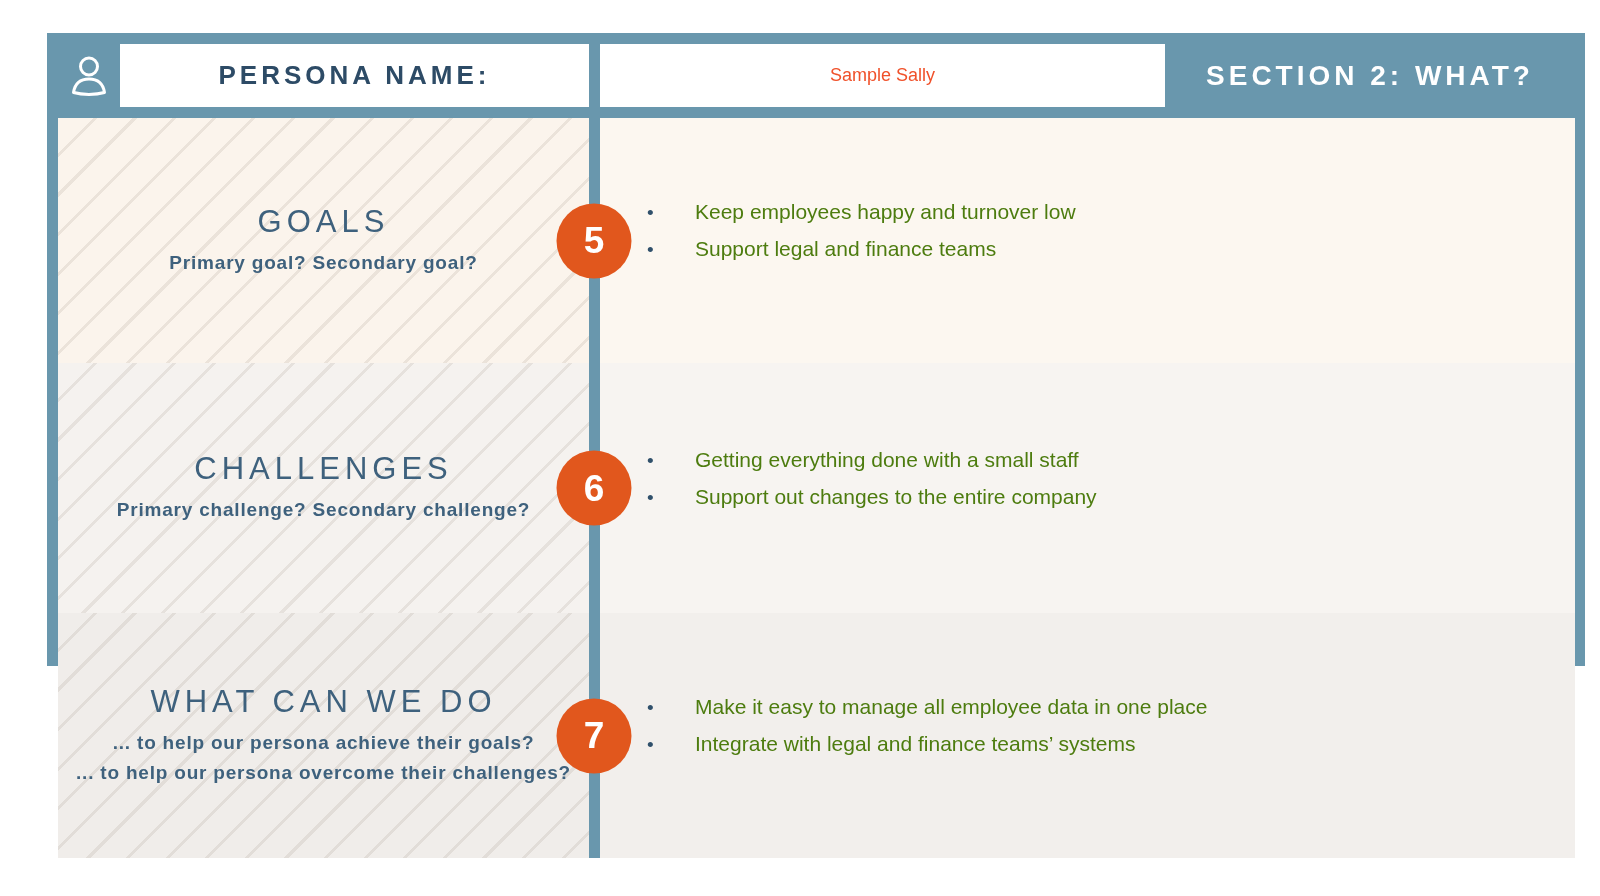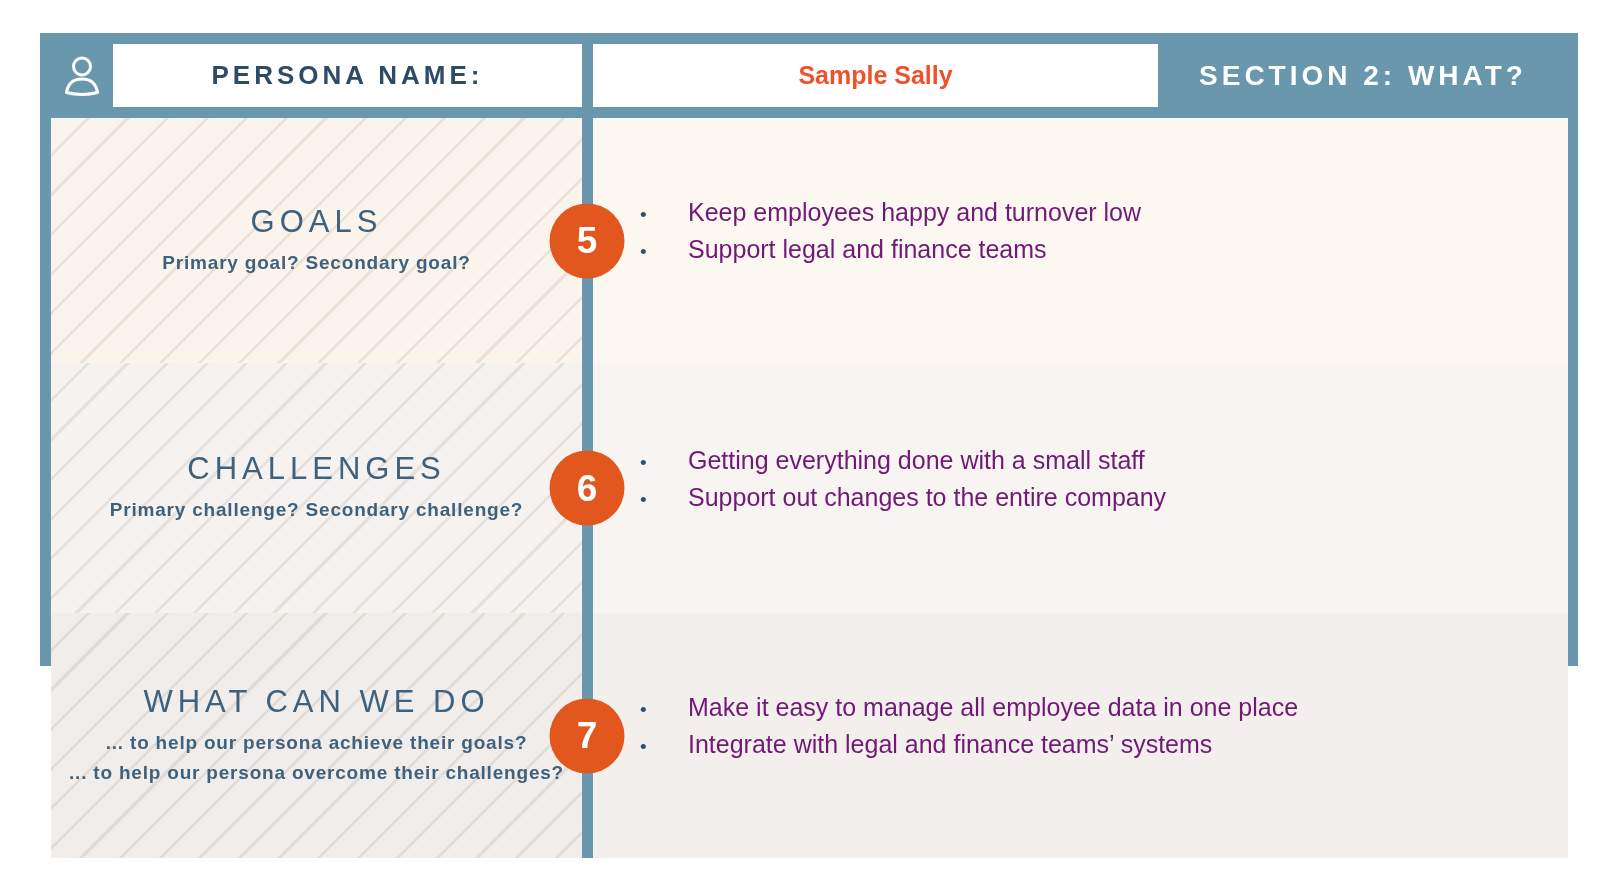--- a/index.html
+++ b/index.html
@@ -1,39 +1,39 @@
 <!DOCTYPE html>
 <html><head>
 <meta charset="utf-8">
 <style>
   * { margin: 0; padding: 0; box-sizing: border-box; }
   html, body { width: 1600px; height: 896px; background: #ffffff; overflow: hidden;
     font-family: "Liberation Sans", sans-serif; }
 
   .card {
-    position: absolute; left: 40px; top: 33px;
+    position: absolute; left: 47px; top: 33px;
     width: 1538px; height: 633px;
     background: #6997ad;
     padding: 0 10px 10px 11px;
     display: flex; flex-direction: column;
   }
 
   
   .header { height: 85px; display: flex; align-items: center; flex-shrink: 0; }
   .icon-cell { width: 62px; display: flex; align-items: center; justify-content: center; }
   .icon-cell svg { display: block; }
   .label-box {
     width: 469px; height: 63px; background: #ffffff;
     display: flex; align-items: center; justify-content: center;
     font-size: 26px; font-weight: bold; letter-spacing: 4px; color: #2d4b66;
   }
   .value-box {
     width: 565px; height: 63px; background: #ffffff; margin-left: 11px;
     display: flex; align-items: center; justify-content: center;
-    font-size: 25px; font-weight: bold; color: #f0512a;
+    font-size: 18px; font-weight: normal; color: #f0512a;
   }
   .section-cell {
     flex: 1; display: flex; align-items: center; justify-content: center;
     font-size: 28px; font-weight: bold; letter-spacing: 4px; color: #ffffff;
     white-space: nowrap;
   }
 
   
   .rows { flex: 1; display: flex; flex-direction: column; }
   .row { display: flex; position: relative; }
@@ -62,21 +62,21 @@
   .row-divider { width: 11px; flex-shrink: 0; background: #6997ad; }
 
   .row-right {
     flex: 1; background: var(--bgR);
     display: flex; flex-direction: column; justify-content: center;
     padding-left: 47px; padding-bottom: 20px;
   }
   ul.answers { list-style: none; }
   ul.answers li { display: flex; align-items: baseline; margin: 7px 0; }
   .bullet { width: 48px; flex-shrink: 0; font-size: 19px; color: #30506b; }
-  .answer-text { font-size: 25px; color: #701a75; line-height: 30px; }
+  .answer-text { font-size: 21px; color: #4d7c0f; line-height: 30px; }
 
   .step-badge {
     position: absolute; left: 536px; top: 50%;
     transform: translate(-50%, -50%);
     width: 75px; height: 75px; border-radius: 50%;
     background: #e1571d; z-index: 5;
     display: flex; align-items: center; justify-content: center;
     color: #ffffff; font-size: 37px; font-weight: bold;
   }
 </style>

